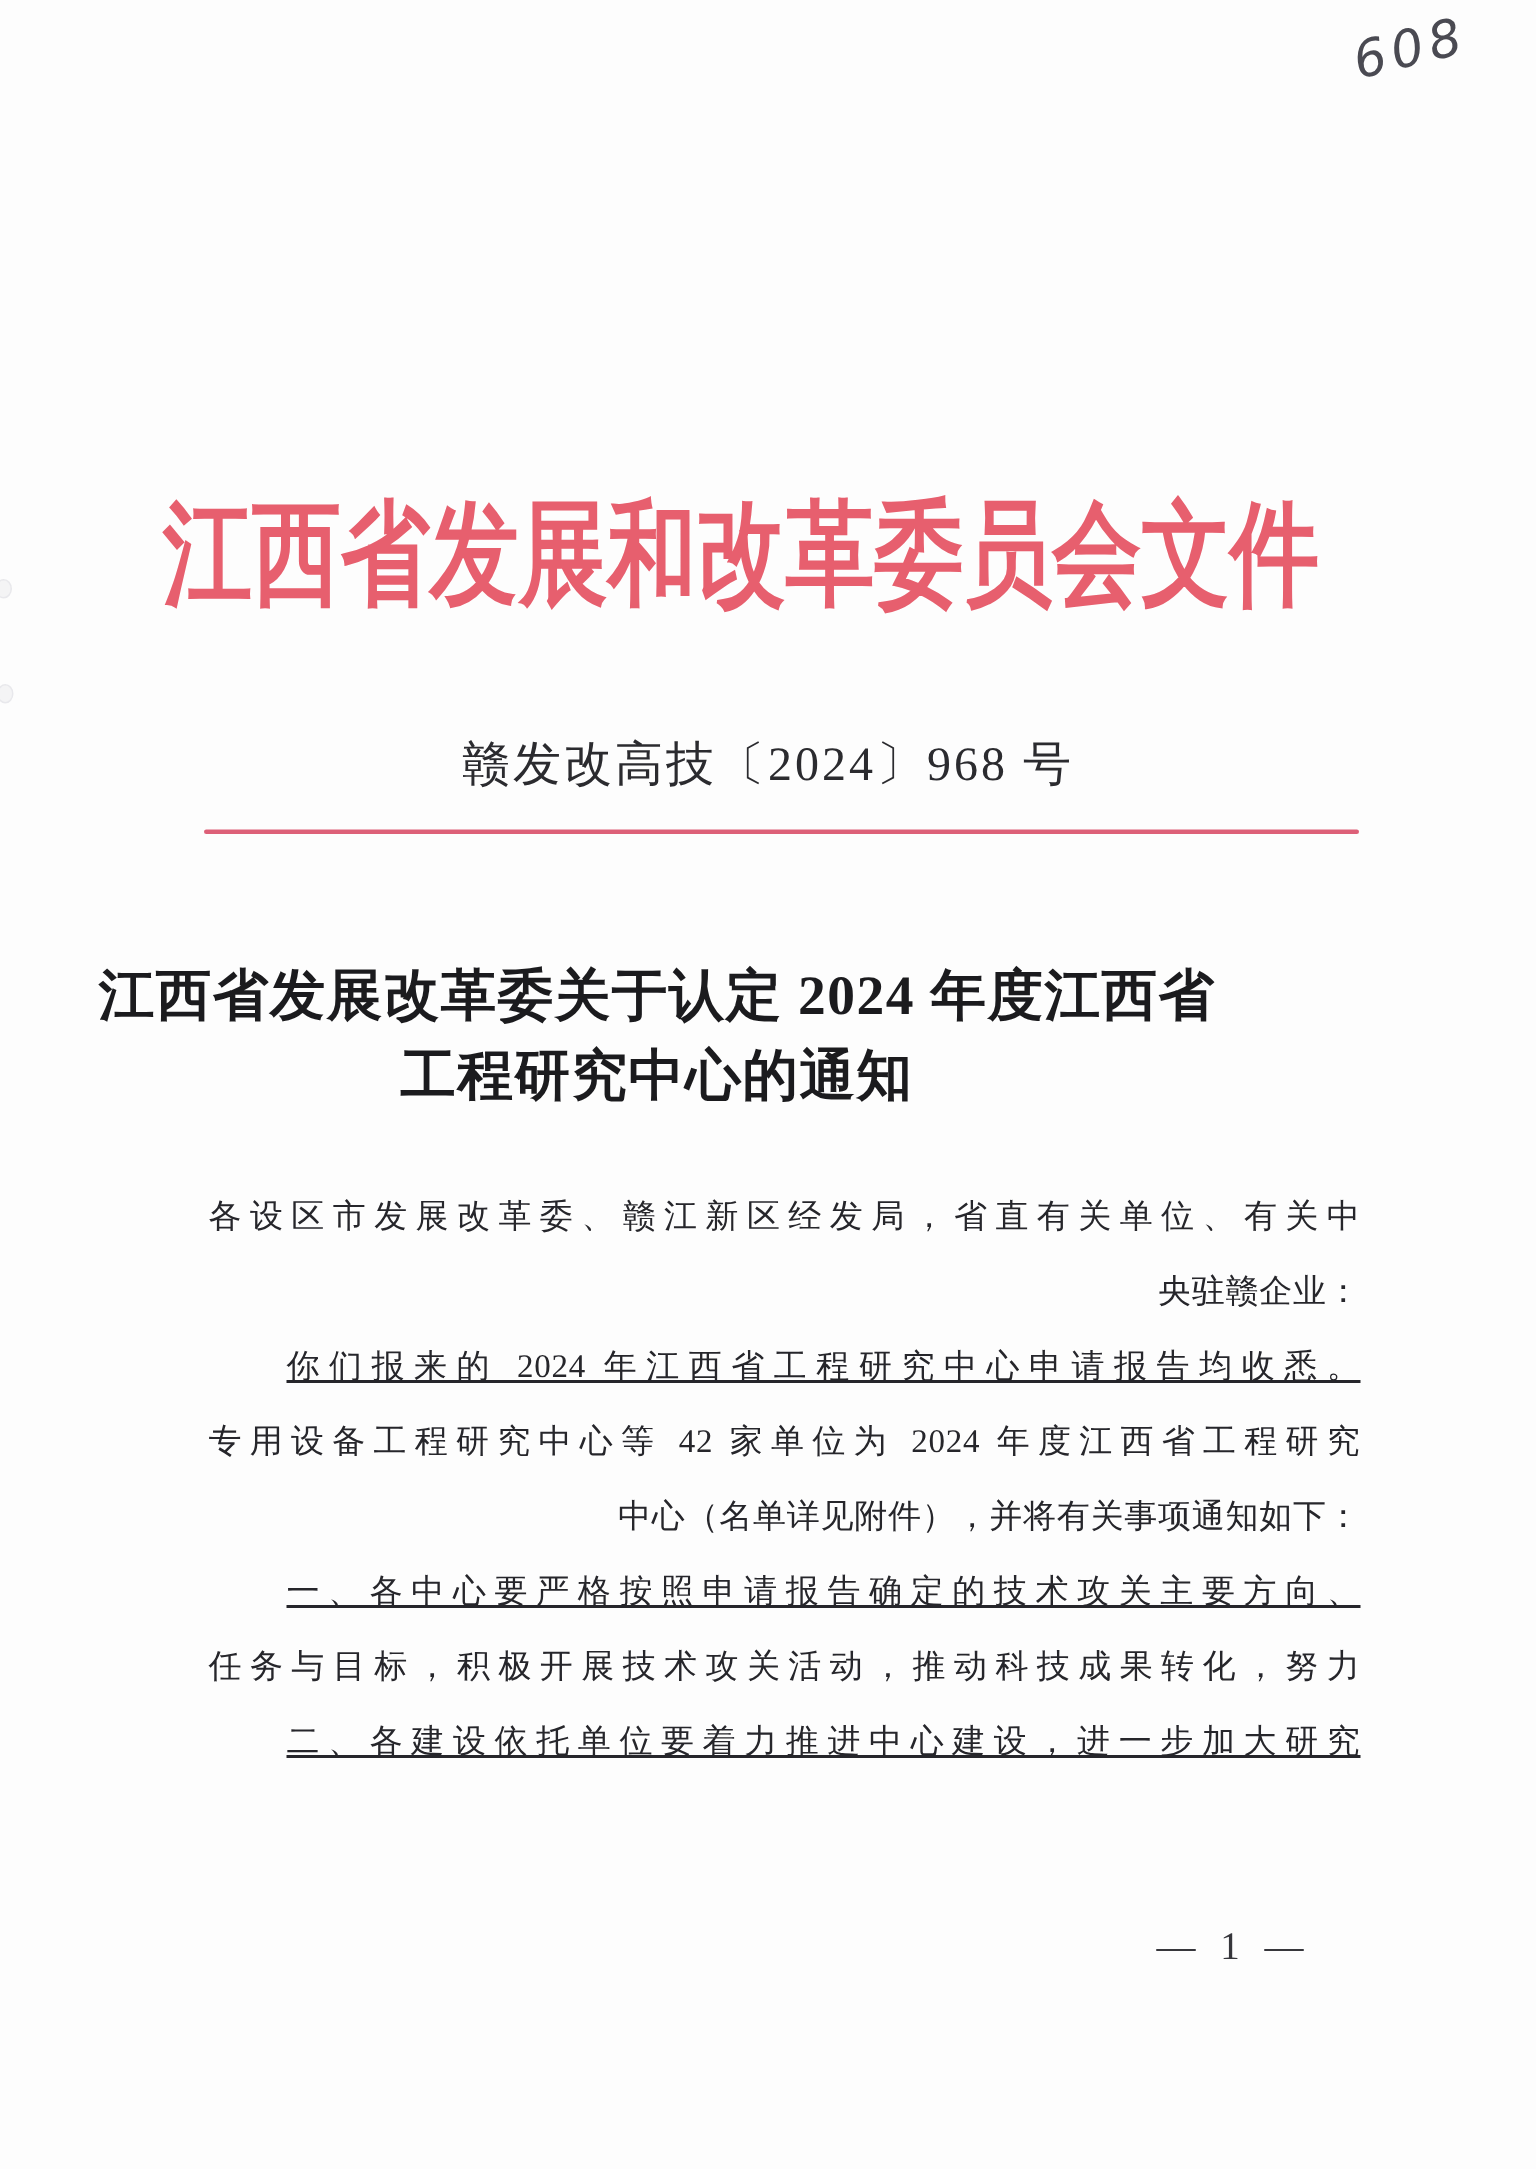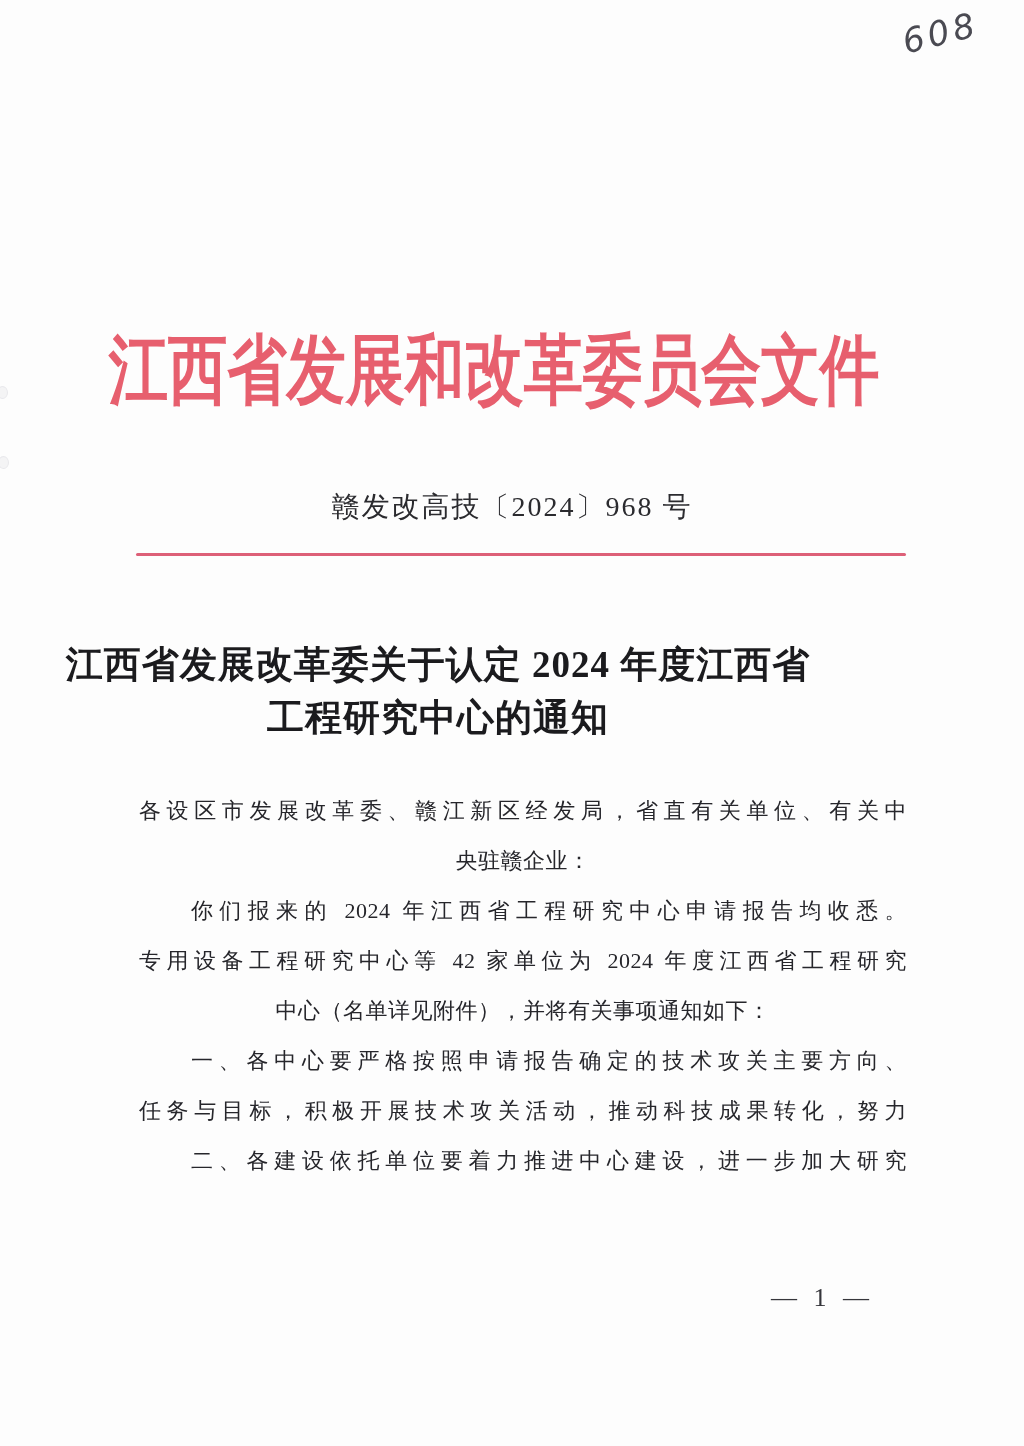--- a/index.html
+++ b/index.html
@@ -62,21 +62,21 @@
     letter-spacing: 0;
   }
 
   
   .doc-number {
     position: absolute;
     left: 0;
     top: 488px;
     width: 1024px;
     text-align: center;
-    font-size: 28px;
+    font-size: 32px;
     letter-spacing: 2px;
     color: #2b2b2f;
   }
 
   
   .red-line {
     position: absolute;
     left: 136px;
     top: 553px;
     width: 770px;
@@ -106,28 +106,29 @@
     top: 786px;
     width: 768px;
     font-size: 22px;
     color: #26262b;
     letter-spacing: 0.5px;
   }
   .body-line {
     height: 50px;
     line-height: 50px;
     white-space: nowrap;
-    text-align: center;
+    text-align: right;
   }
   .body-line.just {
     text-align: justify;
     text-align-last: justify;
   }
   .body-line.indent {
     padding-left: 52px;
+    text-decoration: underline;
   }
 
   
   .page-number {
     position: absolute;
     top: 1283px;
     right: 150px;
     font-size: 26px;
     letter-spacing: 5px;
     color: #36363b;

